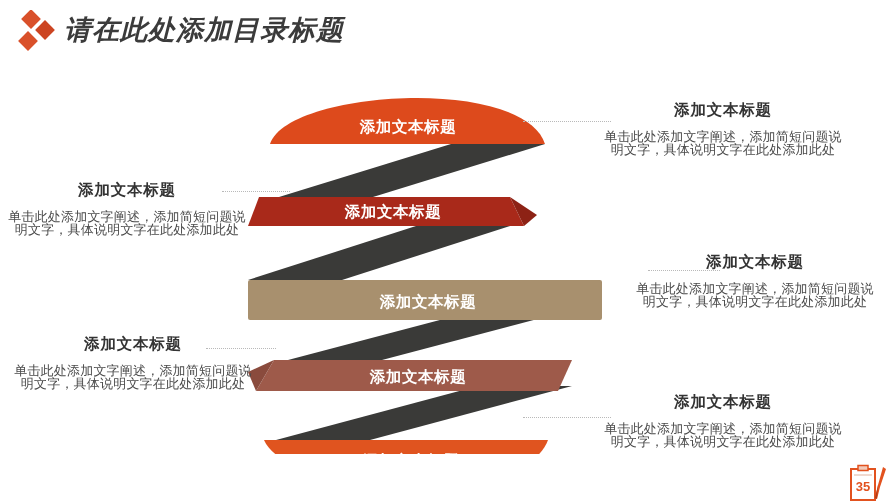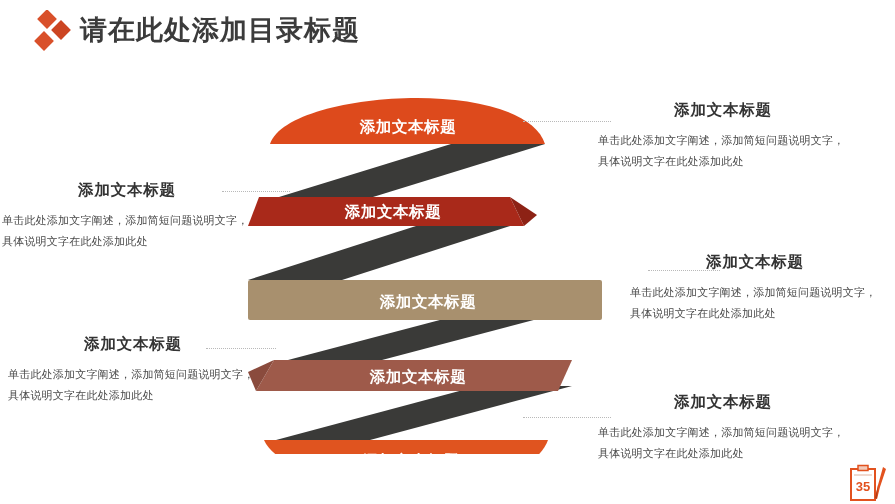--- a/index.html
+++ b/index.html
@@ -11,24 +11,25 @@
     height: 504px;
     background: #ffffff;
     font-family: "Liberation Sans", "DejaVu Sans", sans-serif;
     overflow: hidden;
     position: relative;
   }
 
   
   #slide-header {
     position: absolute;
-    left: 16px;
+    left: 0;
     top: 0;
     width: 721px;
     height: 62px;
+    font-style: italic;
   }
   #brand-logo {
     position: absolute;
     left: 14px;
     top: 10px;
     width: 46px;
     height: 44px;
   }
   #slide-title {
     position: absolute;
@@ -67,24 +68,24 @@
   .callout-title {
     font-size: 15.5px;
     font-weight: bold;
     color: #333333;
     text-align: center;
     letter-spacing: 0.8px;
     margin-bottom: 9px;
     white-space: nowrap;
   }
   .callout-body {
-    font-size: 11px;
+    font-size: 13px;
     color: #4a4a4a;
-    text-align: left;
-    line-height: 21px;
+    text-align: center;
+    line-height: 13px;
     letter-spacing: 0.2px;
   }
 
   #callout-1 { left: 598px; top: 100px; }
   #callout-2 { left: 2px;   top: 180px; }
   #callout-3 { left: 630px; top: 252px; }
   #callout-4 { left: 8px;   top: 334px; }
   #callout-5 { left: 598px; top: 392px; }
 
   

